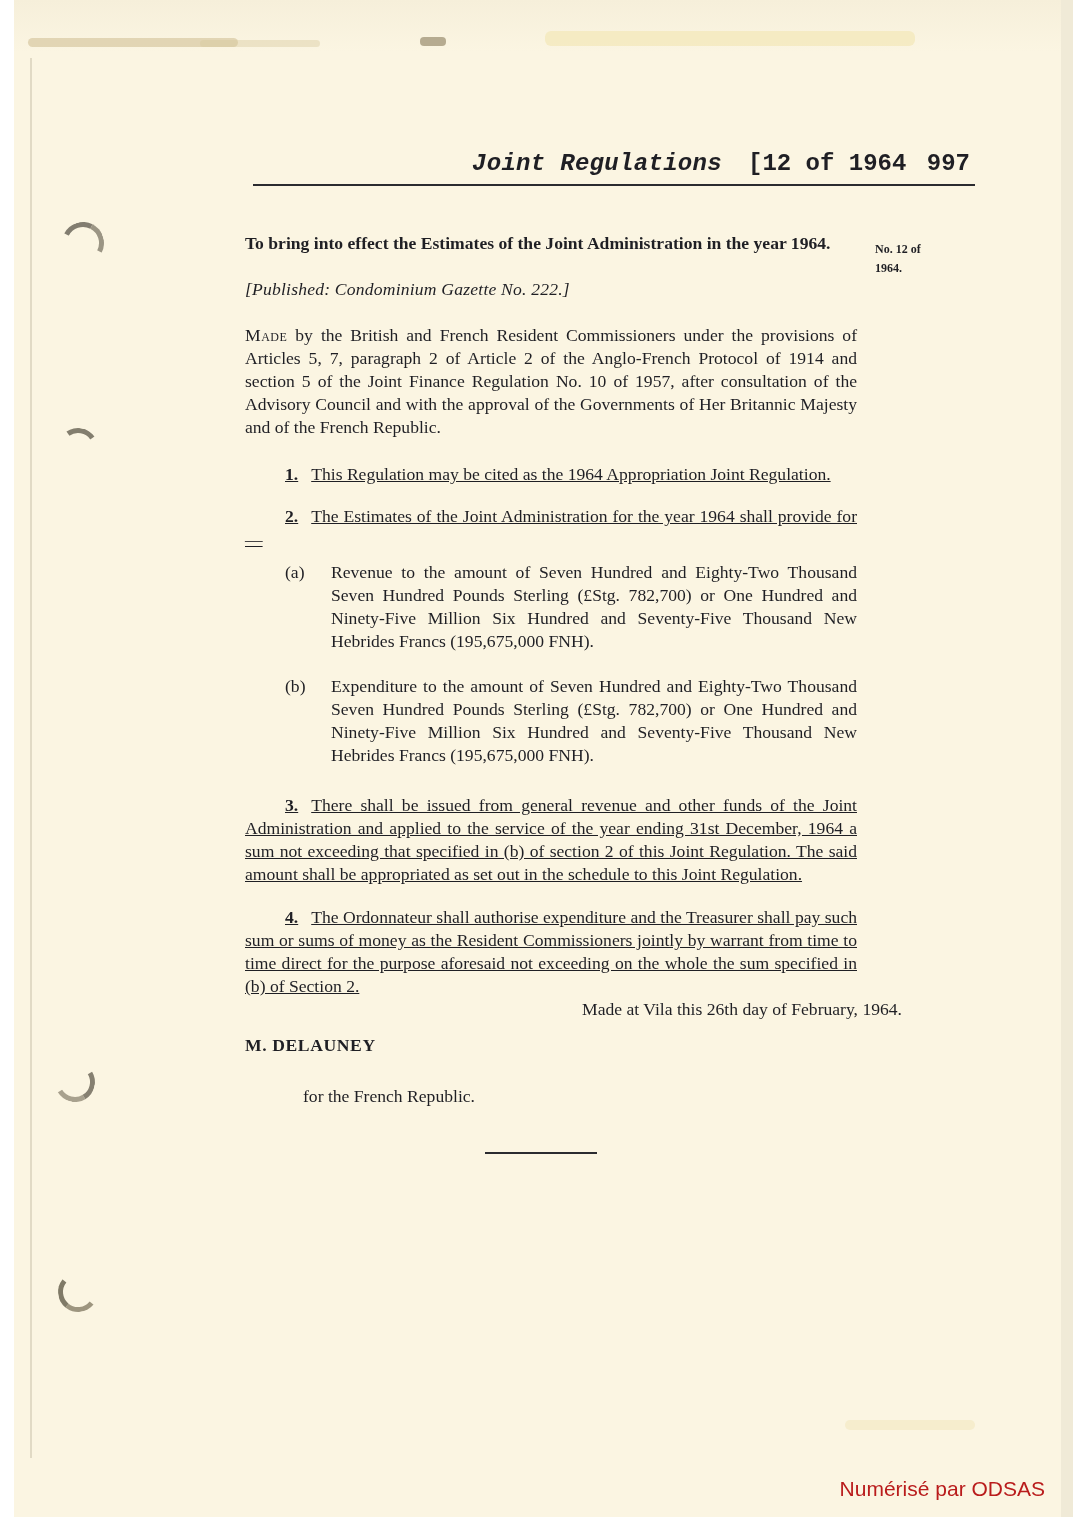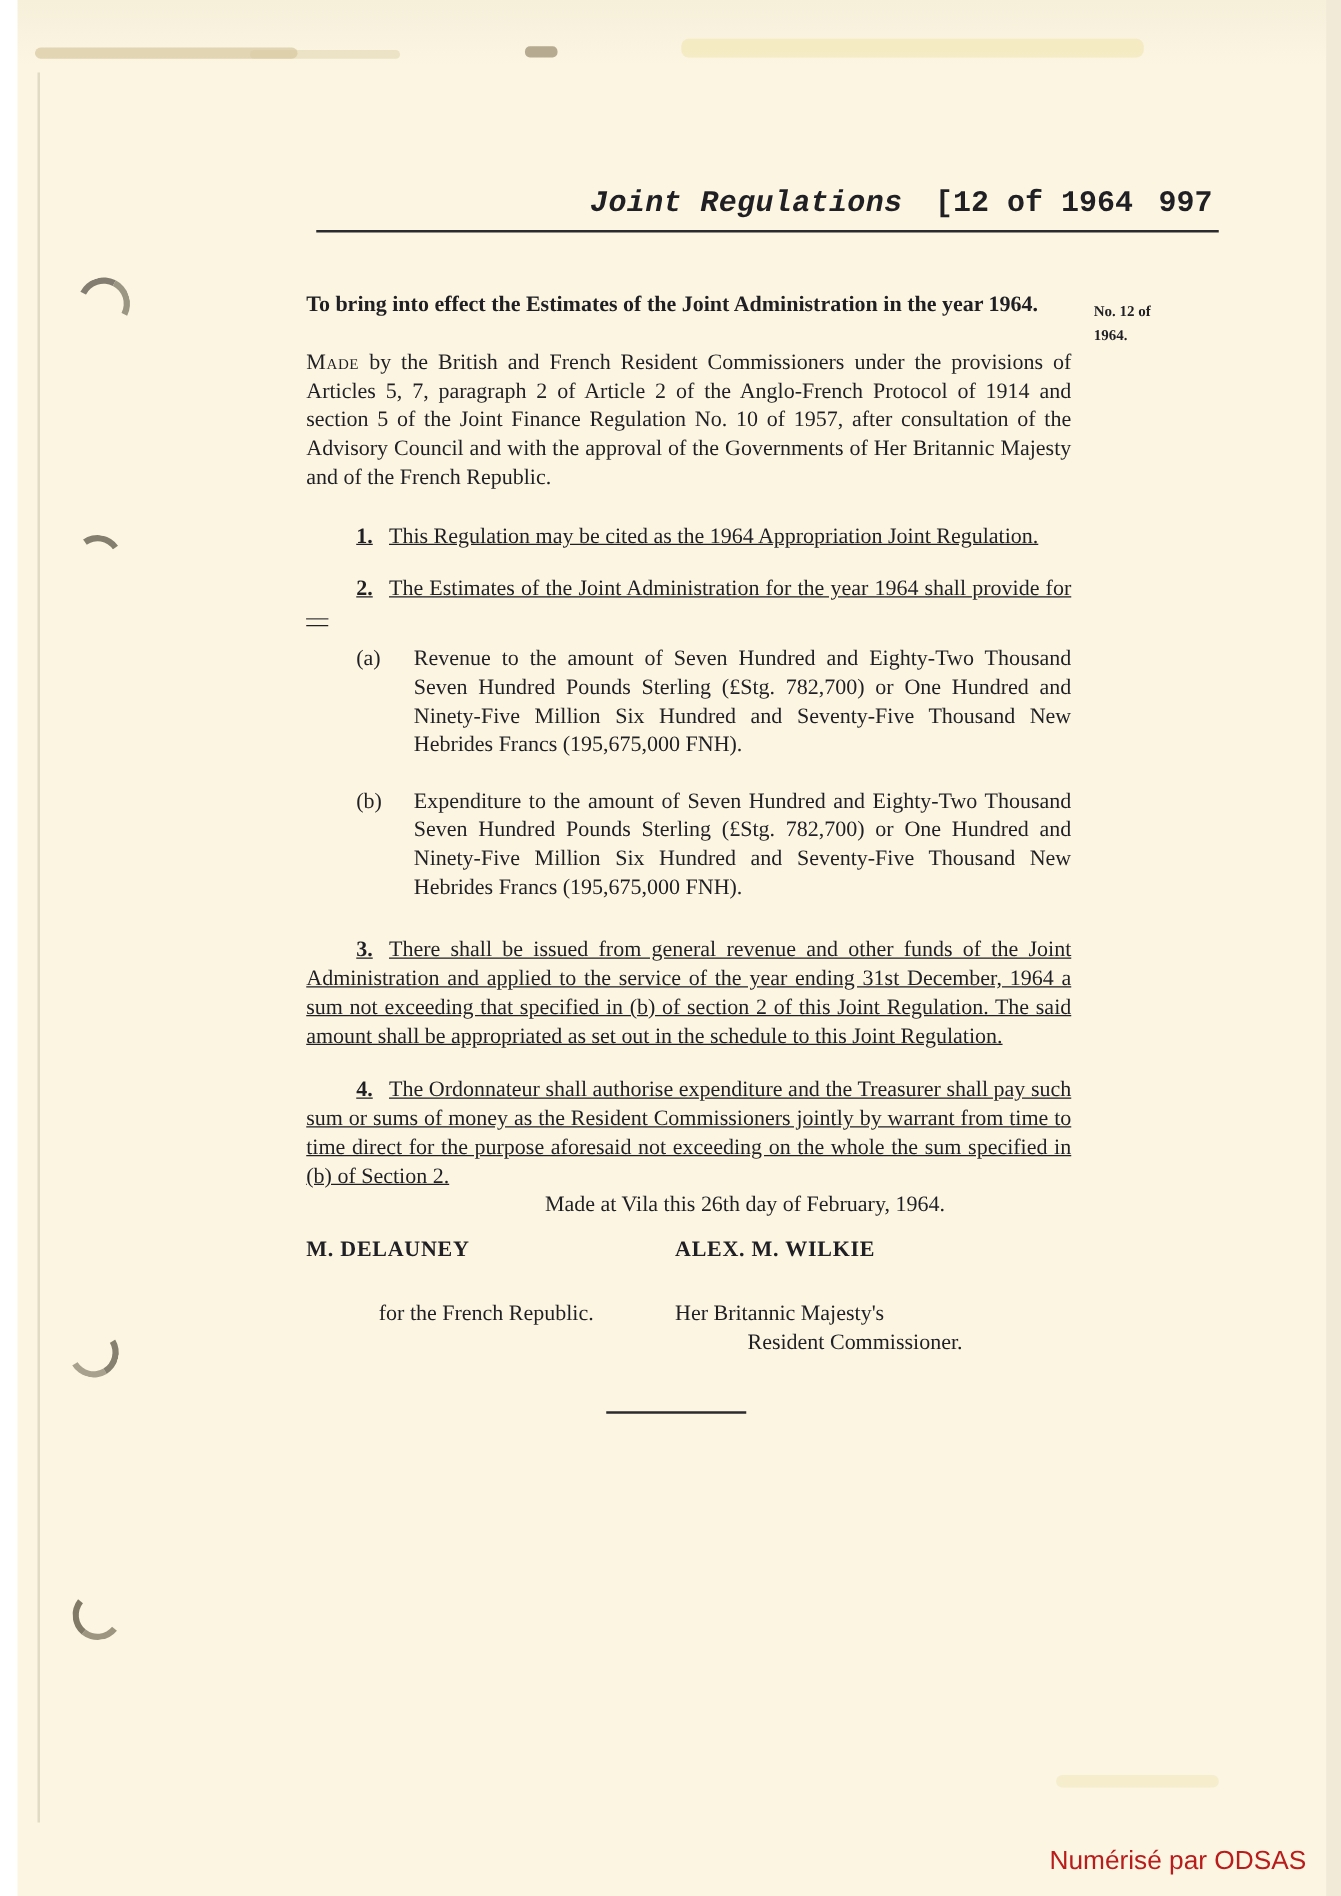--- a/index.html
+++ b/index.html
@@ -58,21 +58,21 @@
   .secnum    { font-weight:bold; margin-right:13px; }
   .sec-1 { margin-bottom:19px; }
   .sec-2 { margin-bottom:10px; }
   .sec-3 { margin-bottom:20px; }
   .sec-4 { }
   .subitem { display:flex; margin-left:40px; }
   .subitem-label { flex:none; width:46px; }
   .subitem-text  { flex:1; text-align:justify; }
   .subitem-a { margin-bottom:22px; }
   .subitem-b { margin-bottom:27px; }
-  .made-at { text-align:center; position:relative; left:45px; margin-bottom:13px; }
+  .made-at { text-align:right; position:relative; left:45px; margin-bottom:13px; }
   .signatures { display:flex; margin-bottom:0; }
   .sig-left  { width:295px; }
   .sig-right { width:317px; }
   .sig-name  { font-weight:bold; letter-spacing:.6px; margin-bottom:28px; }
   .sig-title-2 { padding-left:58px; }
   .closing-rule { margin-top:44px; margin-left:240px; width:112px; height:2px; background:#2b2b2f; }
 
   
   .scan-credit { position:absolute; right:28px; bottom:16px;
                  font-family:"Liberation Sans", sans-serif;
@@ -105,20 +105,21 @@
 <div class="margin-note">
   <div>No. 12 of</div>
   <div>1964.</div>
 </div>
 
 <div class="column">
 
 
   <div class="subject">To bring into effect the Estimates of the Joint Administration in the year 1964.</div>
 
+  <div class="published">[Published: Condominium Gazette No. 222.]</div>
 
   <div class="preamble">
     <span class="lead-word">Made</span>
     <span>by the British and French Resident Commissioners under the provisions of Articles 5, 7, paragraph 2 of Article 2 of the Anglo-French Protocol of 1914 and section 5 of the Joint Finance Regulation No. 10 of 1957, after consultation of the Advisory Council and with the approval of the Governments of Her Britannic Majesty and of the French Republic.</span>
   </div>
 
   <div class="section sec-1">
     <span class="secnum">1.</span><span>This Regulation may be cited as the 1964 Appropriation Joint Regulation.</span>
   </div>
 
@@ -144,24 +145,19 @@
     <span class="secnum">4.</span><span>The Ordonnateur shall authorise expenditure and the Treasurer shall pay such sum or sums of money as the Resident Commissioners jointly by warrant from time to time direct for the purpose aforesaid not exceeding on the whole the sum specified in (b) of Section 2.</span>
   </div>
 
   <div class="made-at">Made at Vila this 26th day of February, 1964.</div>
 
   <div class="signatures">
     <div class="sig-left">
       <div class="sig-name">M.  DELAUNEY</div>
       <div class="sig-title-2">for the French Republic.</div>
     </div>
-    <div class="sig-right">
-      <div class="sig-name">ALEX.  M.  WILKIE</div>
-      <div class="sig-title-1">Her Britannic Majesty's</div>
-      <div class="sig-title-2">Resident Commissioner.</div>
-    </div>
   </div>
 
   <div class="closing-rule"></div>
 
 </div>
 
 <div class="scan-credit">Numérisé par ODSAS</div>
 
 </body></html>

